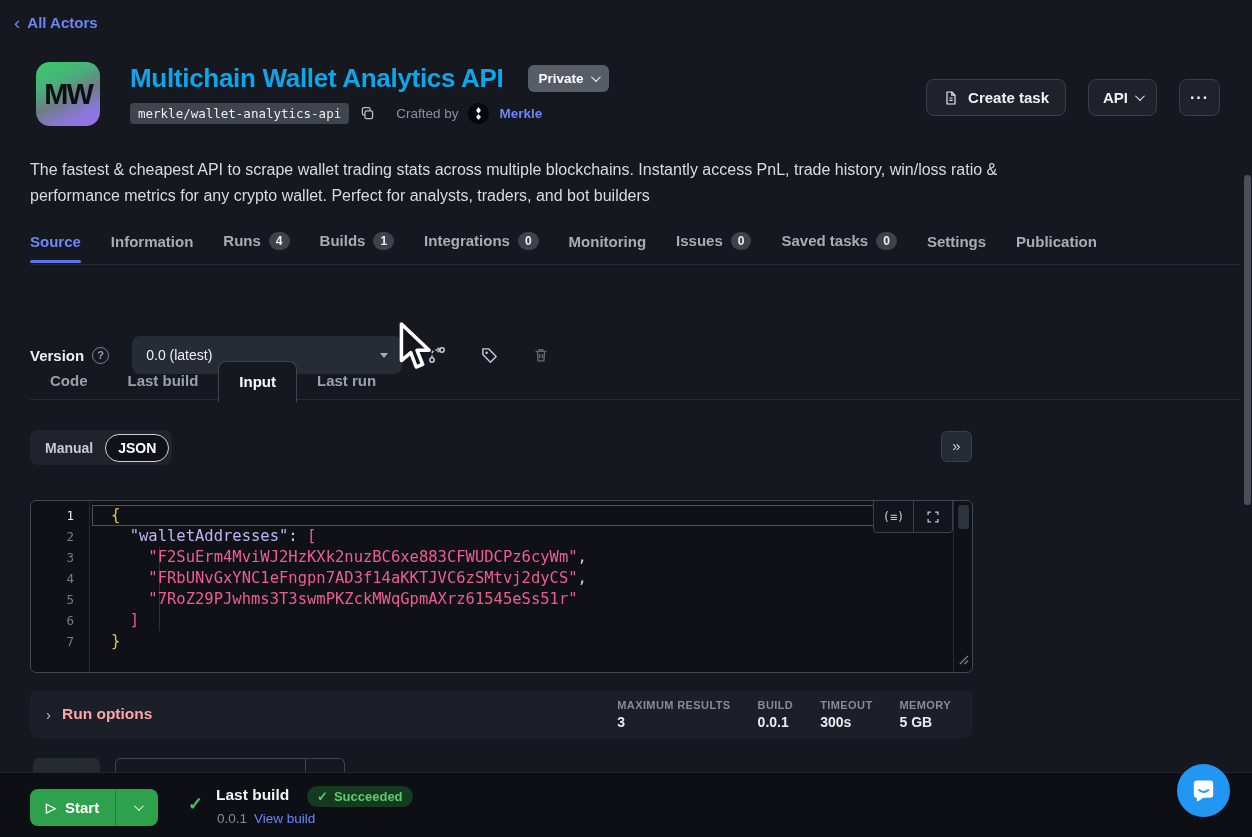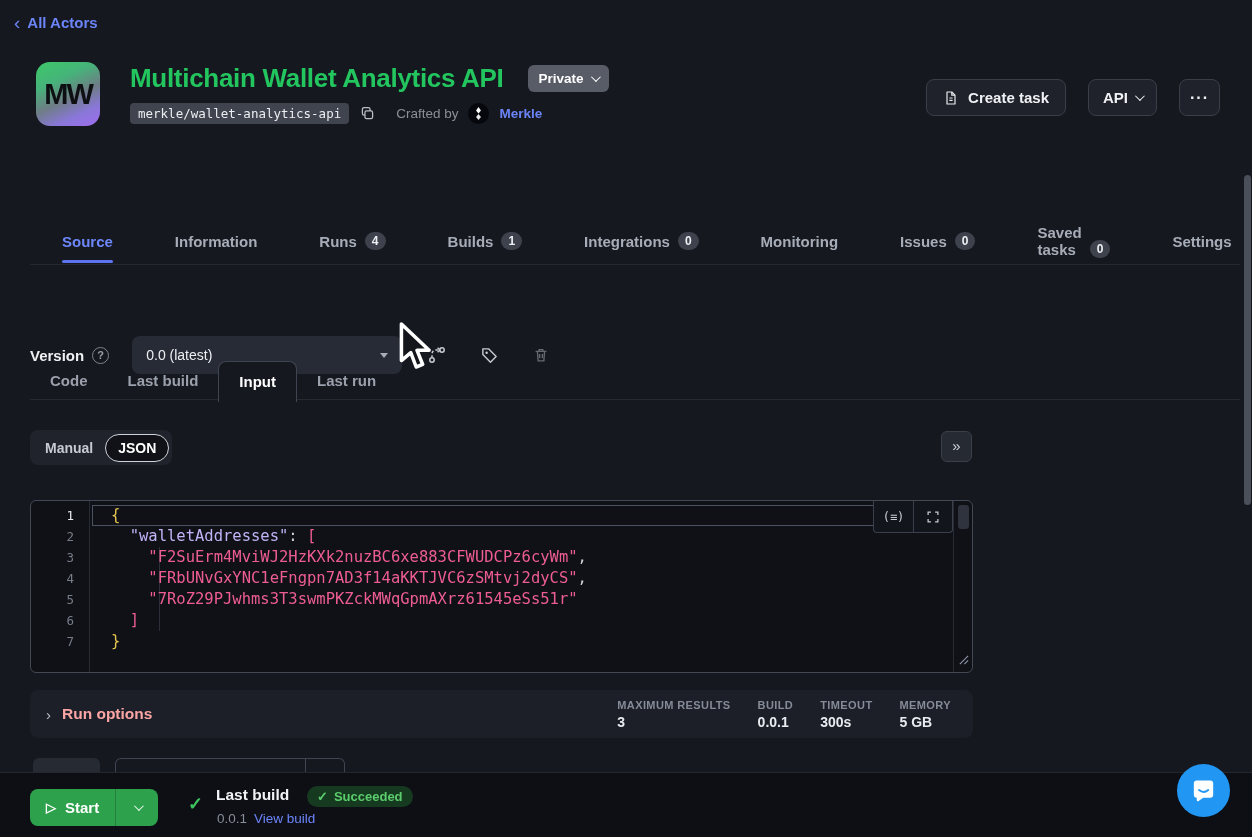--- a/index.html
+++ b/index.html
@@ -19,21 +19,21 @@
   .breadcrumb { position:absolute; left:14px; top:14px; color:#6b84f8; font-size:15px; font-weight:600;
                 display:flex; align-items:center; gap:7px; }
   .breadcrumb .bk { font-size:19px; line-height:15px; font-weight:400; }
 
   
   .logo { position:absolute; left:36px; top:62px; width:64px; height:64px; border-radius:14px;
           background:linear-gradient(155deg,#3cc968 0%,#46b37a 30%,#6e7d85 55%,#8a77d9 78%,#9f6df0 100%);
           display:flex; align-items:center; justify-content:center; color:#0d0f13; font-weight:800;
           font-size:29px; letter-spacing:-2px; }
   .title-row { position:absolute; left:130px; top:63px; display:flex; align-items:center; gap:24px; }
-  .page-title { font-size:26px; font-weight:800; color:#22c55e; letter-spacing:-0.3px; }
+  .page-title { font-size:26px; font-weight:800; color:#0ea5e9; letter-spacing:-0.3px; }
   .private-btn { background:#575c67; border-radius:6px; height:27px; padding:0 11px; display:flex;
                  align-items:center; color:#fff; font-size:13.5px; font-weight:600; }
   .meta-row { position:absolute; left:130px; top:103px; display:flex; align-items:center; gap:10px; }
   .name-badge { background:#3f444e; border-radius:4px; padding:3px 8px; font-family:"DejaVu Sans Mono",monospace;
                 font-size:12.5px; color:#eceef1; }
   .crafted { color:#8a8f99; font-size:13.5px; margin-left:10px; }
   .avatar { width:21px; height:21px; border-radius:50%; background:#05070c; display:flex; align-items:center;
             justify-content:center; }
   .author { color:#6b84f8; font-size:13.5px; font-weight:600; }
   .header-actions { position:absolute; right:32px; top:79px; display:flex; gap:22px; }
@@ -41,22 +41,22 @@
   .api-btn { height:37px; padding:12px 14px; }
   .more-btn { height:37px; width:41px; font-size:16px; letter-spacing:1px; }
 
   
   .description { position:absolute; left:30px; top:157px; width:1100px; font-size:16px; line-height:1.62;
                  color:#d9dbe0; white-space:pre-line; }
 
   
   .tabs-row { position:absolute; left:30px; top:228px; display:flex; gap:30px; align-items:center; height:30px; }
   .tabs-border { position:absolute; left:30px; right:12px; top:264px; height:1px; background:#242833; }
-  .tab { display:flex; align-items:flex-end; gap:8px; color:#a7adb8; font-size:15px; font-weight:600;
-         position:relative; padding-bottom:4px;margin-left:32px; }
+  .tab { display:flex; align-items:flex-start; gap:8px; color:#a7adb8; font-size:15px; font-weight:600;
+         position:relative; padding-bottom:4px; }
   .tab .cnt { background:#3d424c; color:#eef0f3; font-size:12px; font-weight:600; border-radius:10px;
               padding:1px 7px; line-height:16px; }
   .tab.active { color:#6d87fb; }
   .tab.active::after { content:""; position:absolute; left:0; right:0; bottom:-9px; height:3px;
                        background:#5c74f0; border-radius:2px; }
 
   
   .version-row { position:absolute; left:30px; top:297px; display:flex; align-items:center;margin-top:39px; }
   .version-label { font-size:15px; font-weight:700; color:#eef0f2; }
   .help-circ { width:17px; height:17px; border-radius:50%; border:1.5px solid #7d838e; color:#9aa0ab;
@@ -197,20 +197,22 @@
     </div>
     <div class="btn api-btn">
       <span>API</span>
       <span class="chv"></span>
     </div>
     <div class="btn more-btn">
       <span>···</span>
     </div>
   </div>
 
+  <div class="description">The fastest &amp; cheapest API to scrape wallet trading stats across multiple blockchains. Instantly access PnL, trade history, win/loss ratio &amp;
+performance metrics for any crypto wallet. Perfect for analysts, traders, and bot builders</div>
 
   <div class="tabs-row" id="tabs-row">
       <div class="tab active">
         <span>Source</span>
       </div>
       <div class="tab">
         <span>Information</span>
       </div>
       <div class="tab">
         <span>Runs</span>

